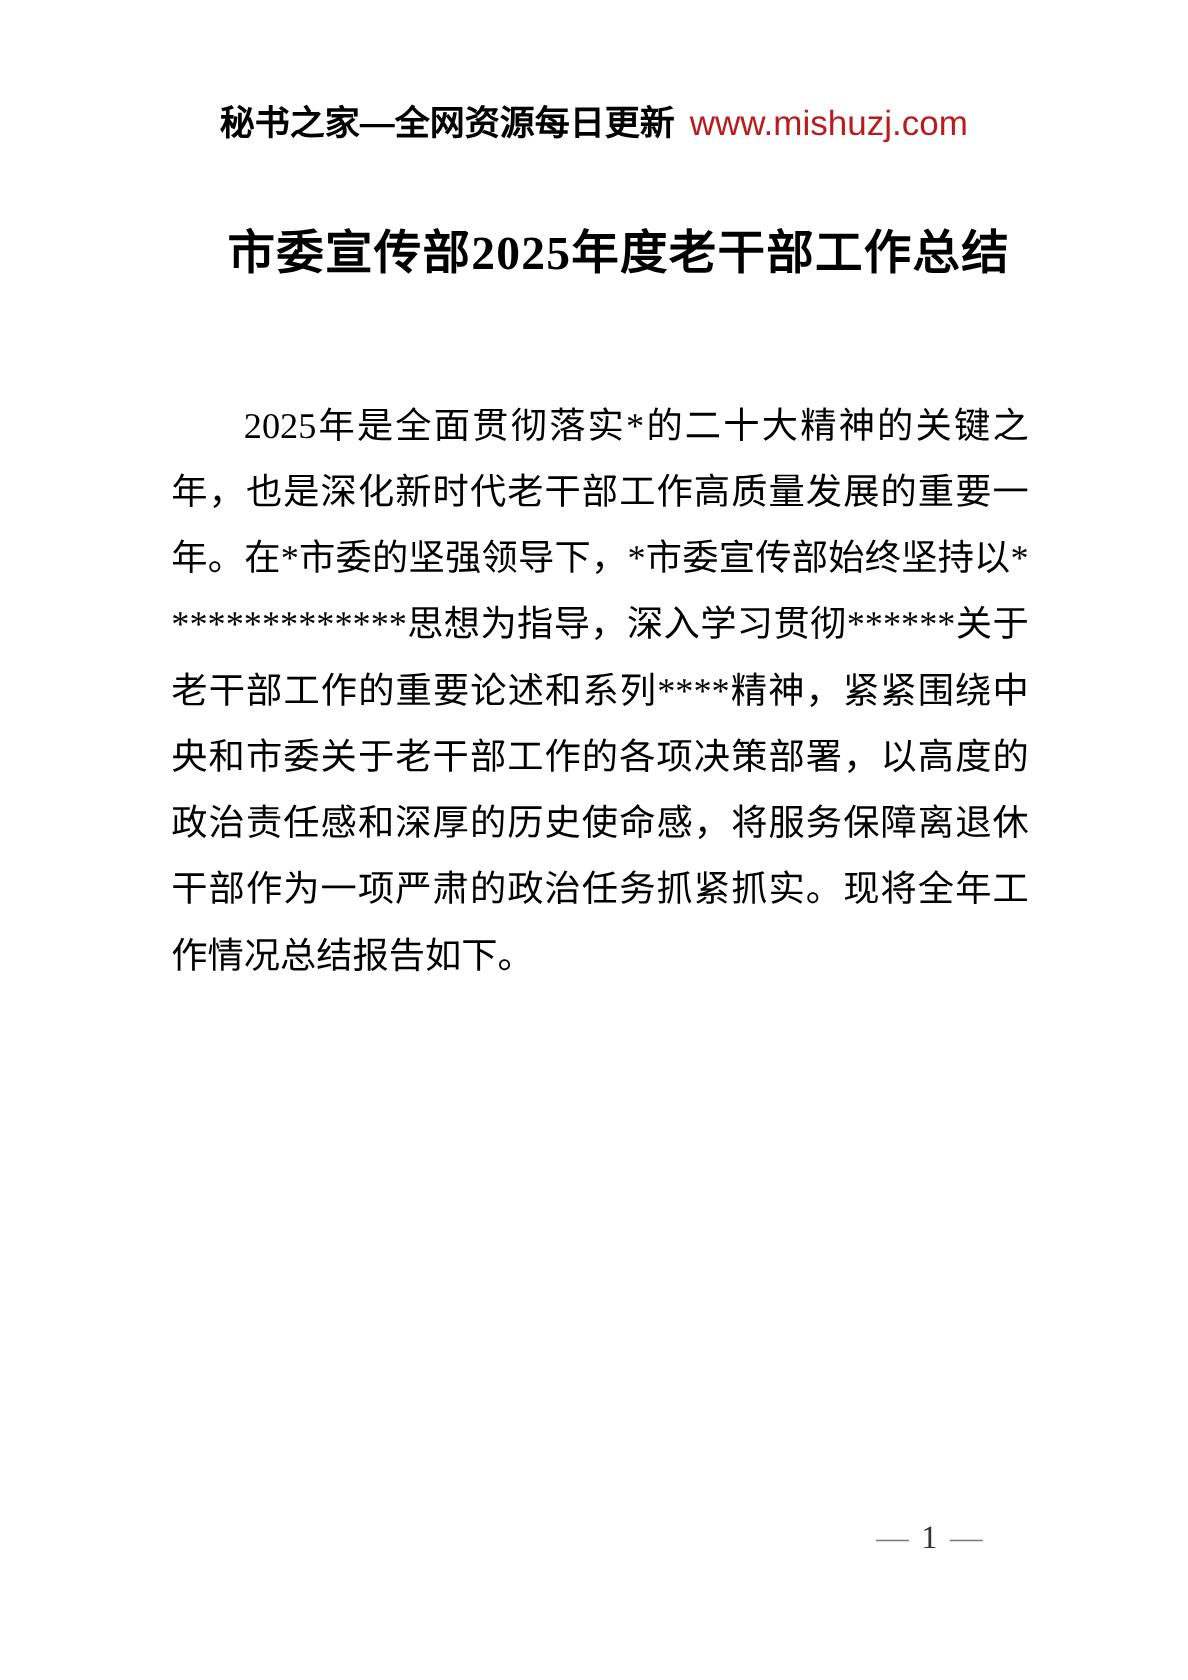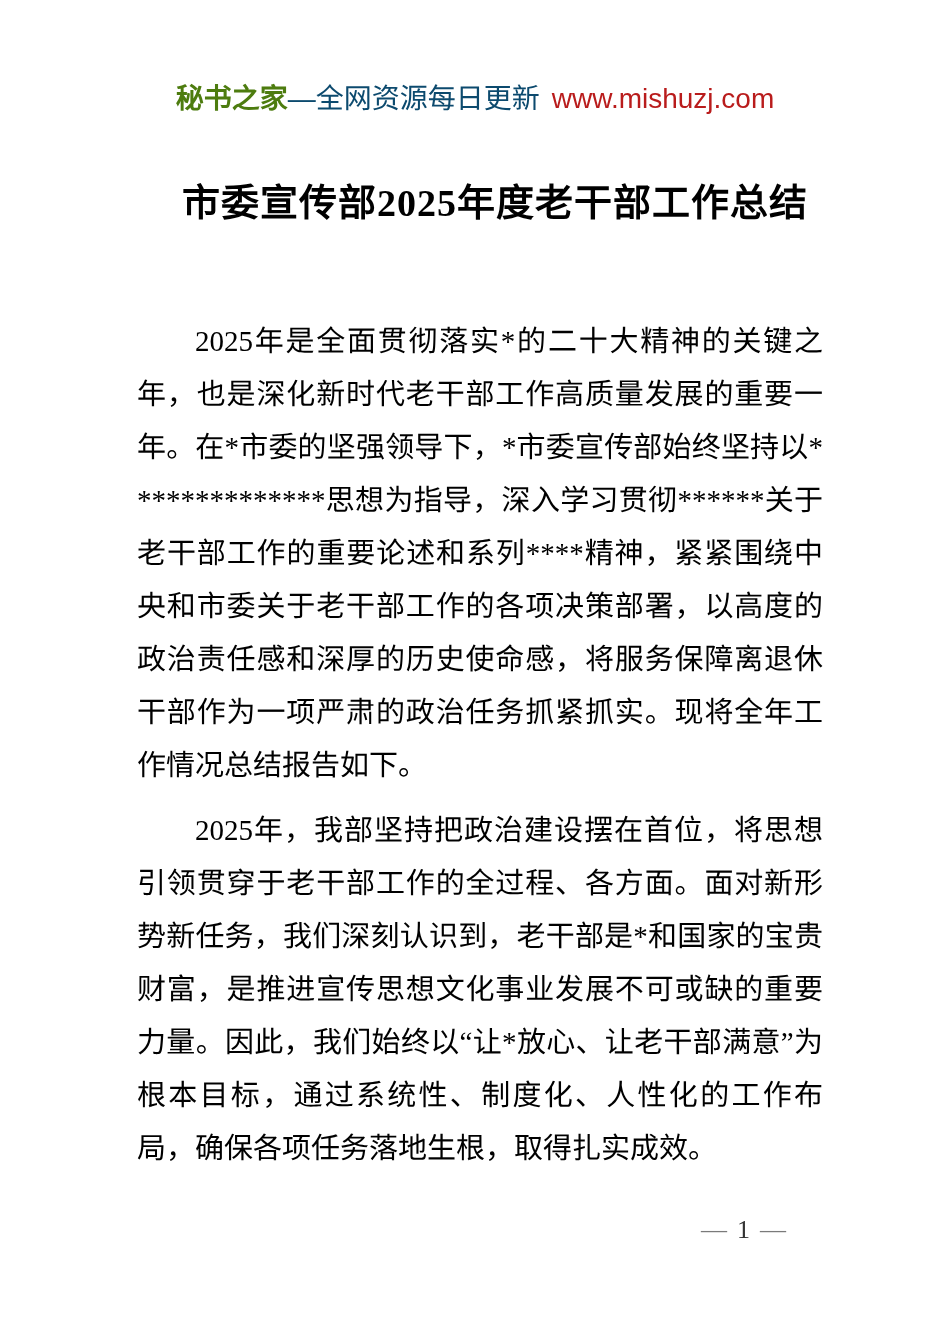--- a/index.html
+++ b/index.html
@@ -26,22 +26,22 @@
     font-family: "Liberation Sans", "DejaVu Sans", sans-serif;
     font-size: 28px;
     line-height: 34px;
     white-space: nowrap;
     color: #000000;
   }
   .doc-header .brand {
     font-weight: bold;
   }
   .doc-header .tagline {
-    font-weight: normal;
-    color: #0c4a6e;
+    font-weight: bold;
+    color: #000000;
   }
   .doc-header .url {
     margin-left: 12px;
     font-weight: normal;
   }
   
   .doc-title {
     position: absolute;
     top: 176px;
     left: 0;
@@ -93,28 +93,27 @@
     color: #333333;
     padding: 0 4px;
   }
 </style>
 </head>
 <body>
 
 <div class="page">
 
   <div class="doc-header">
-    <span class="brand" style="color: #4d7c0f;">秘书之家</span><span class="tagline">—全网资源每日更新</span><span class="url" style="color: #b91c1c;">www.mishuzj.com</span>
+    <span class="brand" style="color: #000000;">秘书之家</span><span class="tagline">—全网资源每日更新</span><span class="url" style="color: #b91c1c;">www.mishuzj.com</span>
   </div>
 
   <div class="doc-title">市委宣传部2025年度老干部工作总结</div>
 
   <div class="doc-body">
 
   <p class="para">2025年是全面贯彻落实*的二十大精神的关键之年，也是深化新时代老干部工作高质量发展的重要一年。在*市委的坚强领导下，*市委宣传部始终坚持以**************思想为指导，深入学习贯彻******关于老干部工作的重要论述和系列****精神，紧紧围绕中央和市委关于老干部工作的各项决策部署，以高度的政治责任感和深厚的历史使命感，将服务保障离退休干部作为一项严肃的政治任务抓紧抓实。现将全年工作情况总结报告如下。</p>
-      <p class="para">2025年，我部坚持把政治建设摆在首位，将思想引领贯穿于老干部工作的全过程、各方面。面对新形势新任务，我们深刻认识到，老干部是*和国家的宝贵财富，是推进宣传思想文化事业发展不可或缺的重要力量。因此，我们始终以“让*放心、让老干部满意”为根本目标，通过系统性、制度化、人性化的工作布局，确保各项任务落地生根，取得扎实成效。</p>
     </div>
 
   <div class="page-footer">
     <span class="dash">—</span><span class="num">1</span><span class="dash">—</span>
   </div>
 
 </div>
 
 </body></html>

